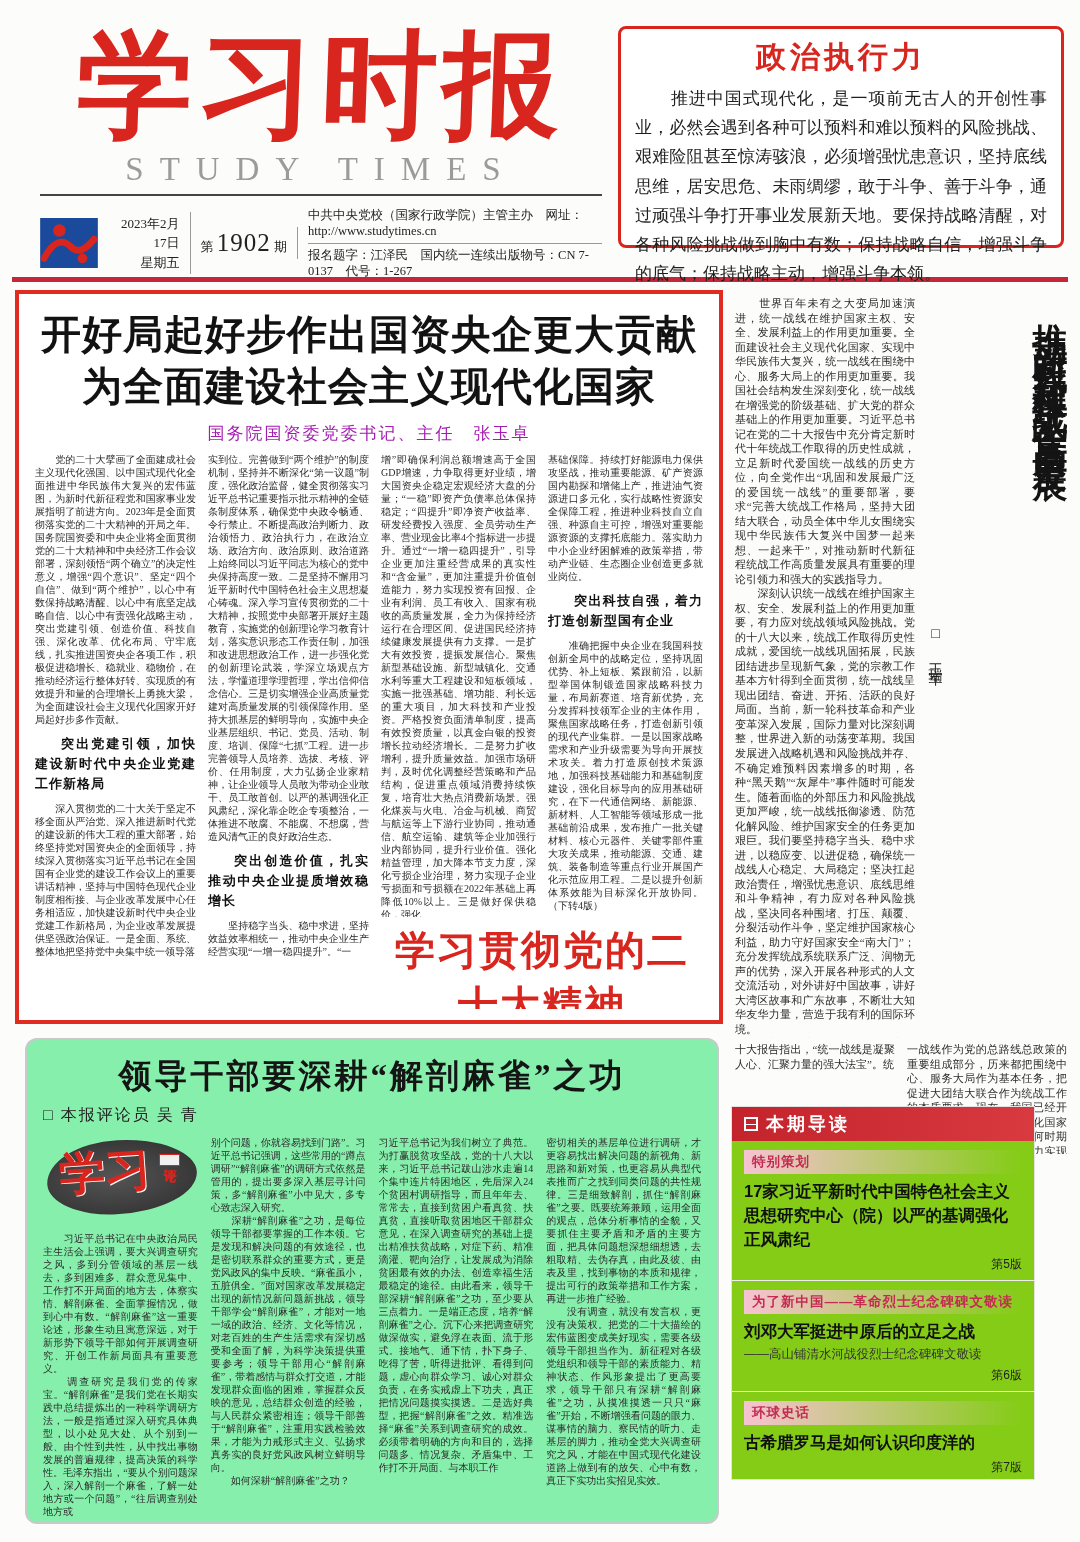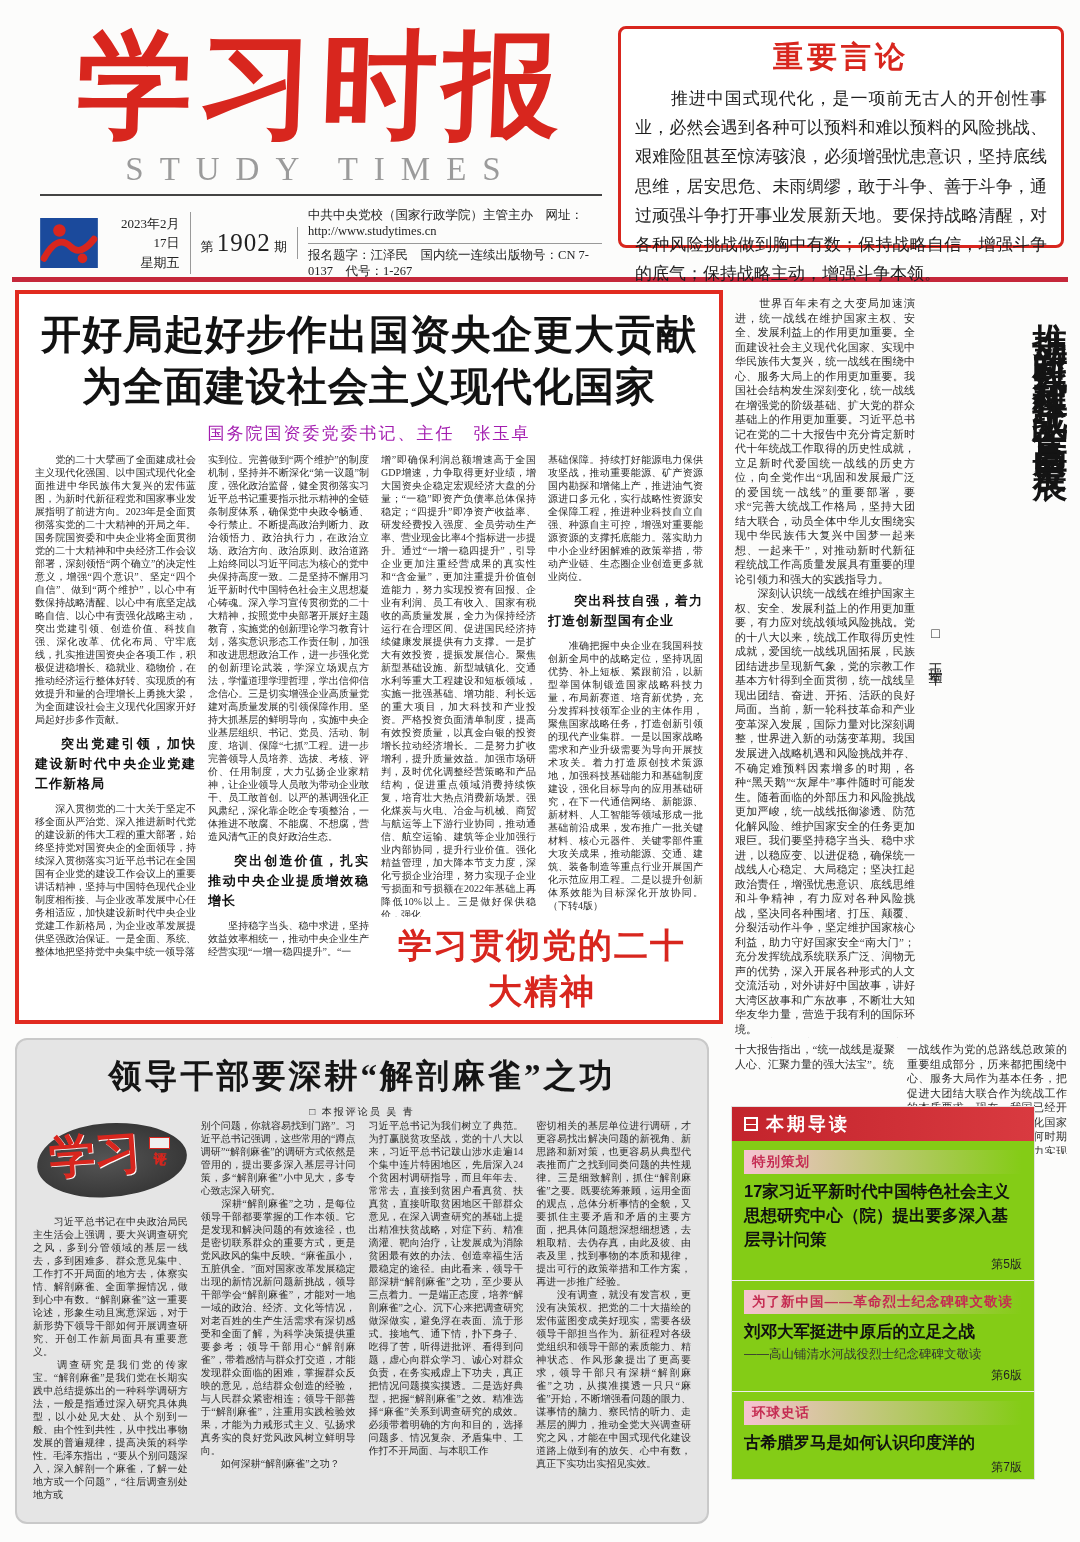--- a/index.html
+++ b/index.html
@@ -31,37 +31,37 @@
   .main-box{position:absolute;left:15px;top:290px;width:708px;height:734px;border:4px solid #e12b20;background:#fff;box-sizing:border-box;padding:14px 16px;overflow:hidden;}
   .main-h1{margin:0;text-align:center;color:#121212;font-weight:900;font-size:40px;line-height:1.3;letter-spacing:1px;}
   .main-byline{text-align:center;font-size:17px;color:#a21caf;margin:10px 0 8px;letter-spacing:2px;}
   .main-cols{display:flex;gap:12px;height:556px;overflow:hidden;}
   .mcol{flex:1;font-size:10px;line-height:1.3;text-align:justify;color:#2b2b2b;overflow:hidden;}
   .mcol-right{flex:2;display:flex;flex-direction:column;overflow:hidden;}
   .mcol-row{display:flex;gap:12px;flex:1;overflow:hidden;}
   .subhead{font-family:"Liberation Sans","DejaVu Sans",sans-serif;font-weight:bold;font-size:13px;line-height:1.55;letter-spacing:1px;color:#111;text-indent:2em;margin:8px 0;}
   .mcol p{margin:0;}
   .banner-area{height:86px;position:relative;text-align:center;padding-top:6px;}
-  .banner-text{color:#d8261e;font-weight:900;font-size:34px;letter-spacing:2px;}
+  .banner-text{color:#d8261e;font-weight:900;font-size:40px;letter-spacing:2px;}
   .ink-stamp{display:inline-block;margin-top:2px;background:#343434;color:#f5f5f0;font-size:24px;font-weight:bold;font-style:italic;letter-spacing:6px;padding:5px 26px;border-radius:46% 54% 52% 48% / 60% 48% 52% 40%;transform:rotate(-2deg);box-shadow:2px 2px 0 #555;}
 
   
   .right-art{position:absolute;left:735px;top:296px;width:332px;height:858px;display:flex;flex-direction:column;}
   .ra-top{display:flex;height:742px;overflow:hidden;}
   .ra-cola{width:180px;font-size:11px;line-height:1.32;text-align:justify;color:#2b2b2b;overflow:hidden;}
   .ra-mid{width:40px;display:flex;justify-content:center;align-items:flex-start;padding-top:330px;}
   .ra-author{writing-mode:vertical-rl;font-size:14px;color:#222;letter-spacing:4px;}
   .ra-title{flex:1;writing-mode:vertical-rl;font-size:35px;font-weight:900;color:#141414;letter-spacing:9px;line-height:1.0;margin:0 auto;}
   .ra-bottom{display:flex;gap:12px;height:112px;margin-top:4px;overflow:hidden;}
   .ra-colb,.ra-colc{flex:1;font-size:11px;line-height:1.32;text-align:justify;color:#2b2b2b;overflow:hidden;}
 
   
-  .comm{position:absolute;left:15px;top:1038px;width:694px;height:486px;border:2px solid #c9c9c9;border-radius:12px;background:#e5e5e5;box-sizing:border-box;padding:12px 16px;overflow:hidden;}
+  .comm{position:absolute;left:25px;top:1038px;width:694px;height:486px;border:2px solid #c9c9c9;border-radius:12px;background:#86efac;box-sizing:border-box;padding:12px 16px;overflow:hidden;}
   .comm-h2{margin:2px 0 6px;text-align:center;font-size:33px;font-weight:900;color:#151515;letter-spacing:3px;}
-  .comm-byline{text-align:center;font-size:10px;color:#222;letter-spacing:2px;}
+  .comm-byline{font-size:16px;color:#222;margin-bottom:10px;letter-spacing:2px;}
   .cm-cols{display:flex;gap:13px;height:382px;overflow:hidden;}
   .cm-col{flex:1;font-size:10px;line-height:1.3;text-align:justify;color:#2b2b2b;overflow:hidden;}
   .study-stamp{position:relative;height:88px;margin:0 4px 8px 0;}
   .stamp-blob{position:absolute;left:4px;top:4px;width:150px;height:74px;background:radial-gradient(ellipse at 45% 50%, #555 0%, #383838 70%);border-radius:48% 52% 55% 45% / 55% 48% 52% 45%;transform:rotate(-3deg);}
   .stamp-main{position:absolute;left:16px;top:6px;color:#d8261e;font-size:46px;font-weight:900;transform:rotate(-4deg);text-shadow:1px 1px 0 #fff;}
   .stamp-sub{position:absolute;right:14px;top:18px;writing-mode:vertical-rl;color:#d8261e;background:rgba(255,255,255,.92);border:1px solid #d8261e;font-size:13px;font-weight:bold;padding:3px 1px;letter-spacing:2px;}
 
   
   .digest{position:absolute;left:731px;top:1106px;width:304px;height:374px;border:1px solid #e2e2e2;background:#84cc16;box-sizing:border-box;overflow:hidden;}
   .digest-head{height:34px;background:linear-gradient(90deg,#c3242c,#d93a40);color:#fff;display:flex;align-items:center;gap:8px;padding-left:12px;font-weight:bold;font-size:18px;letter-spacing:3px;}
@@ -98,21 +98,21 @@
       </div>
       <div class="info-block">
         <div class="l1">中共中央党校（国家行政学院）主管主办　网址：http://www.studytimes.cn</div>
         <div class="l2">报名题字：江泽民　国内统一连续出版物号：CN 7-0137　代号：1-267</div>
       </div>
     </div>
   </div>
   <div class="red-rule"></div>
 
   <div class="remarks">
-    <h2>重要言论</h2>
+    <h2>政治执行力</h2>
     <div class="body pre">　　推进中国式现代化，是一项前无古人的开创性事业，必然会遇到各种可以预料和难以预料的风险挑战、艰难险阻甚至惊涛骇浪，必须增强忧患意识，坚持底线思维，居安思危、未雨绸缪，敢于斗争、善于斗争，通过顽强斗争打开事业发展新天地。要保持战略清醒，对各种风险挑战做到胸中有数；保持战略自信，增强斗争的底气；保持战略主动，增强斗争本领。</div>
   </div>
 
   <div class="main-box sans">
     <h1 class="main-h1">
       <span style="display:block">开好局起好步作出国资央企更大贡献</span>
       <span style="display:block">为全面建设社会主义现代化国家</span>
     </h1>
     <div class="main-byline" style="font-family:'Liberation Serif','DejaVu Serif',serif">国务院国资委党委书记、主任　张玉卓</div>
     <div class="main-cols" style="font-family:'Liberation Serif','DejaVu Serif',serif">
@@ -183,21 +183,21 @@
     </div>
   </div>
 
   <div class="digest sans">
     <div class="digest-head">
       <span class="digest-icon"></span>
       <span>本期导读</span>
     </div>
     <div class="dg-sec">
       <span class="dg-label">特别策划</span>
-      <div class="dg-title">17家习近平新时代中国特色社会主义思想研究中心（院）提出要多深入基层寻计问策</div>
+      <div class="dg-title">17家习近平新时代中国特色社会主义思想研究中心（院）以严的基调强化正风肃纪</div>
       <div class="dg-page">第5版</div>
     </div>
     <div class="dg-sec">
       <span class="dg-label">为了新中国——革命烈士纪念碑碑文敬读</span>
       <div class="dg-title">刘邓大军挺进中原后的立足之战</div>
       <div class="dg-sub">——高山铺清水河战役烈士纪念碑碑文敬读</div>
       <div class="dg-page">第6版</div>
     </div>
     <div class="dg-sec" style="border-bottom:none">
       <span class="dg-label">环球史话</span>

